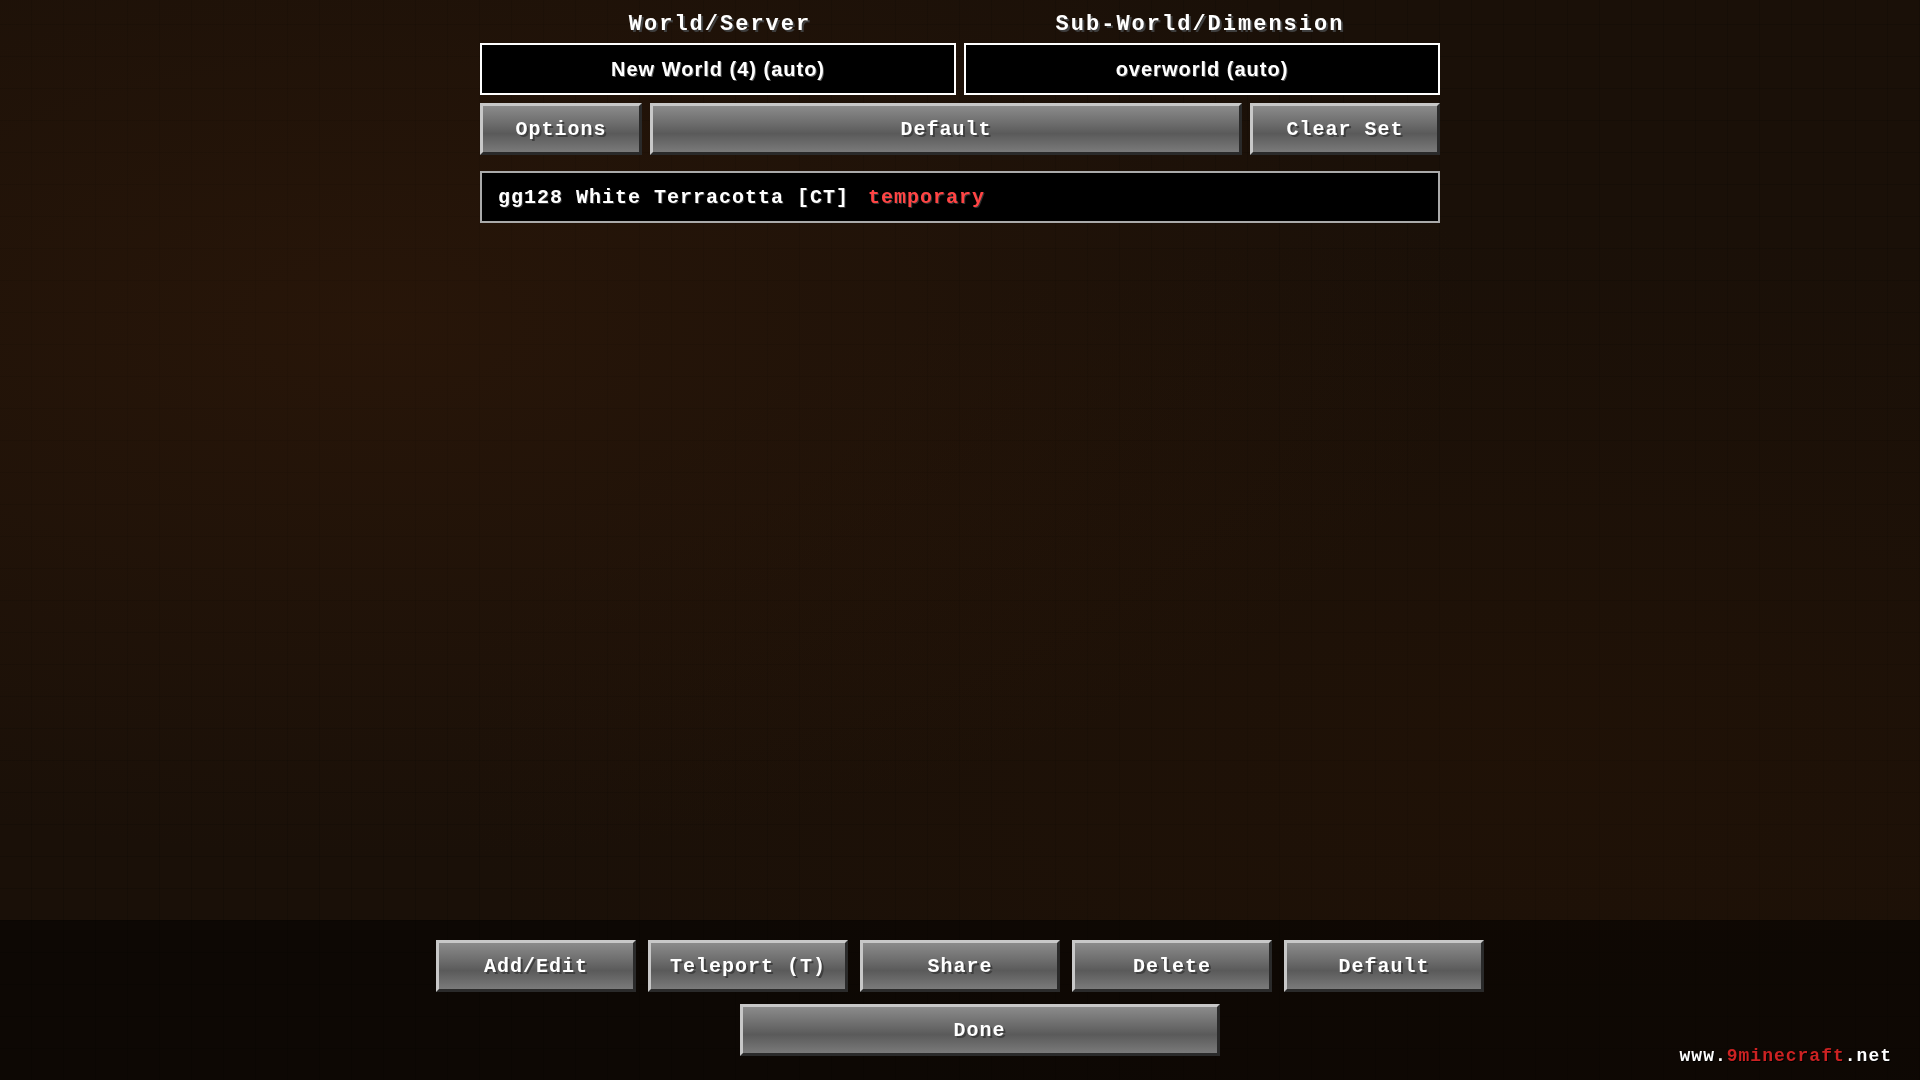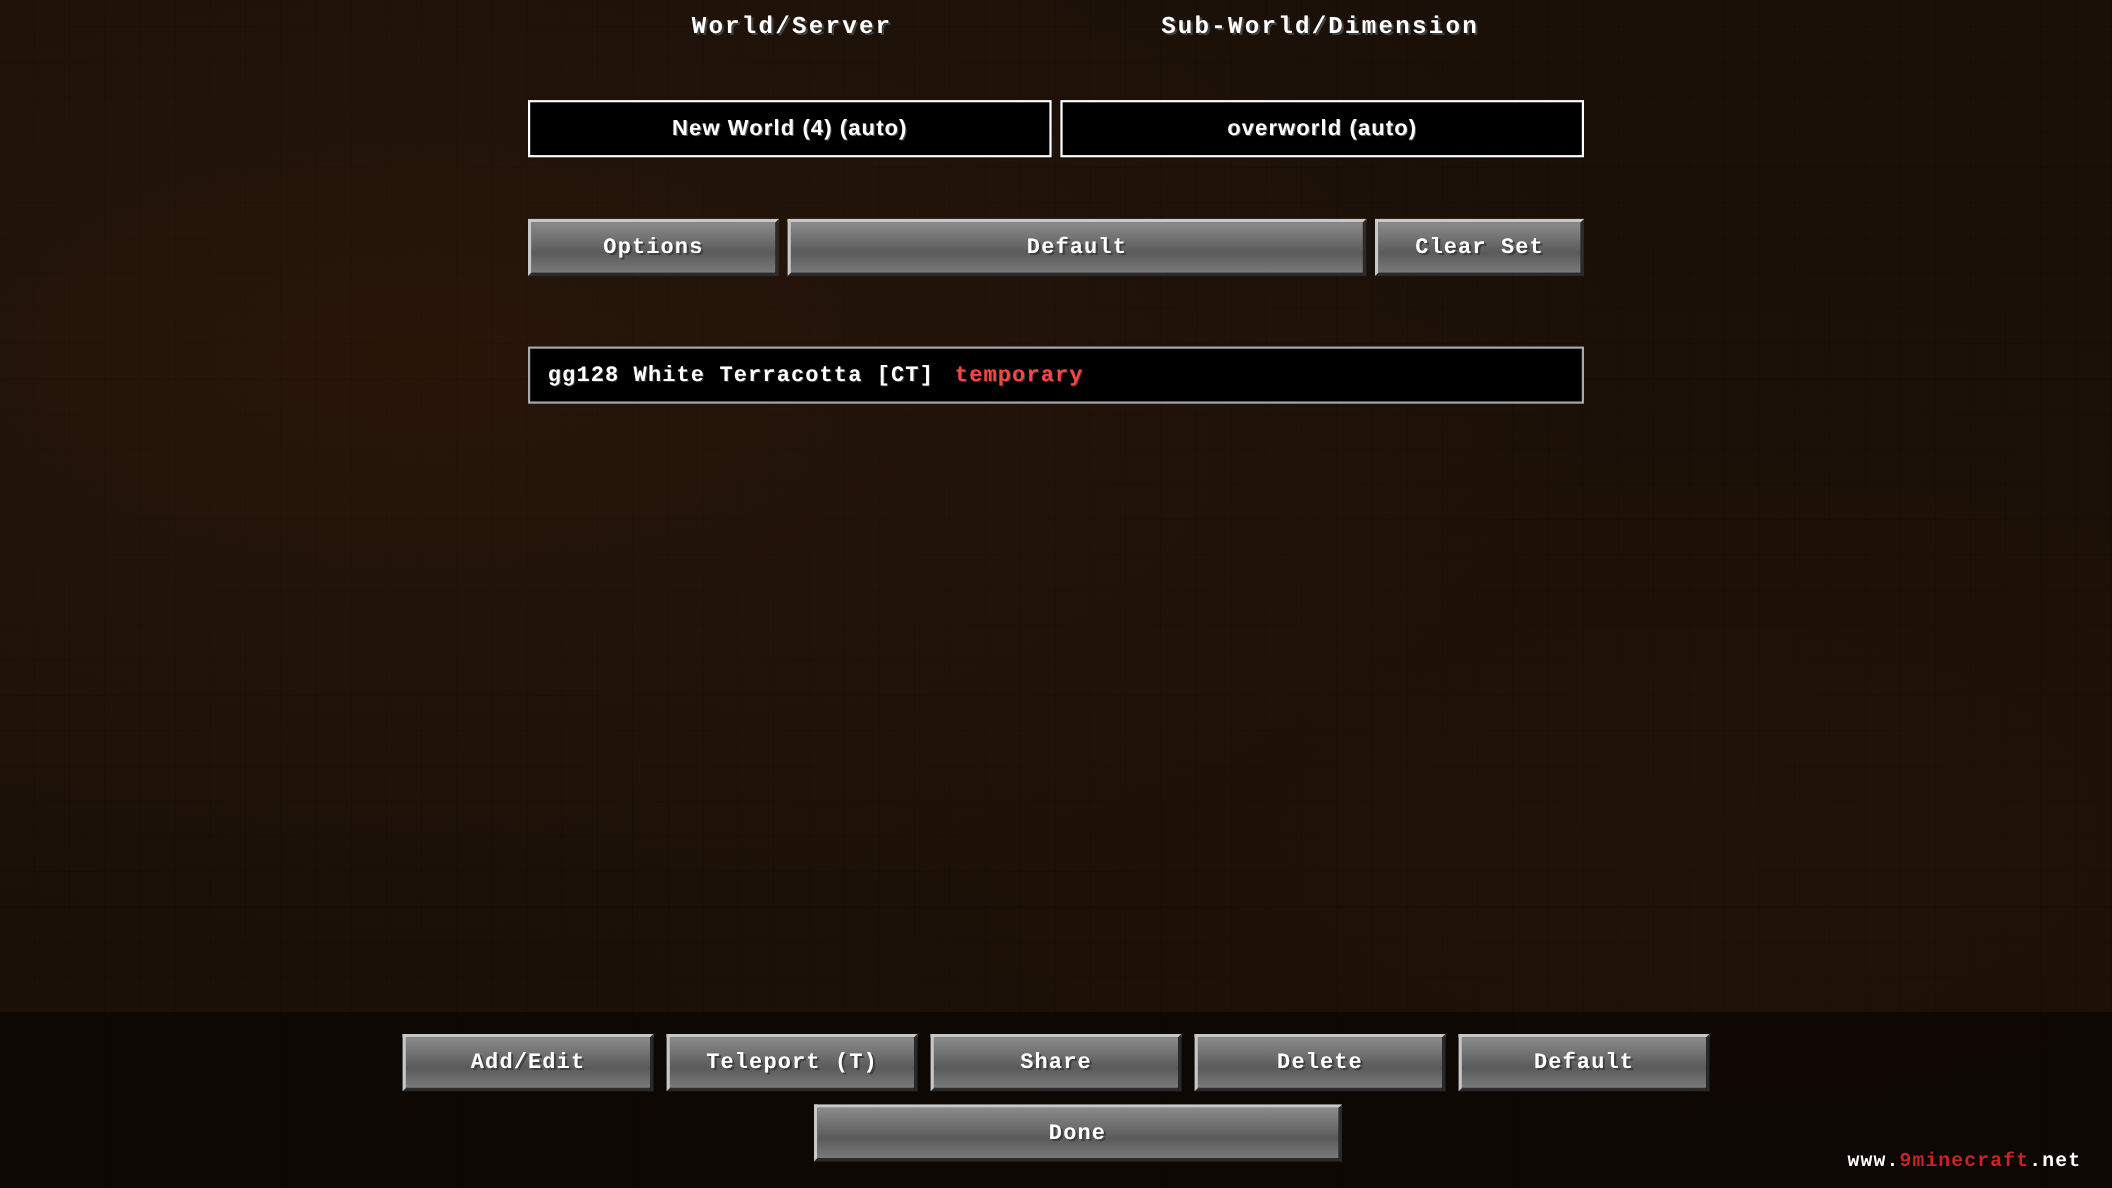--- a/index.html
+++ b/index.html
@@ -46,21 +46,20 @@
 
     .screen {
       position: relative;
       width: 1920px;
       height: 1080px;
       display: flex;
       flex-direction: column;
       align-items: center;
       padding-top: 12px;
       z-index: 1;
-      gap: 48px;
     }
 
     
     .mc-font {
       font-family: 'Courier New', Courier, monospace;
       font-weight: bold;
       letter-spacing: 1px;
       text-rendering: optimizeSpeed;
       image-rendering: pixelated;
     }
@@ -141,21 +140,21 @@
       cursor: pointer;
       text-shadow: 2px 2px 0px #3f3f3f;
       height: 52px;
       display: flex;
       align-items: center;
       justify-content: center;
       user-select: none;
     }
 
     .btn-options {
-      width: 228px;
+      width: 162px;
     }
 
     .btn-default {
       flex: 1;
     }
 
     .btn-clear-set {
       width: 190px;
     }
 
@@ -209,21 +208,21 @@
       align-items: center;
       gap: 12px;
     }
 
     .bottom-buttons-row {
       display: flex;
       gap: 12px;
     }
 
     .btn-bottom {
-      width: 228px;
+      width: 200px;
     }
 
     .btn-done {
       width: 480px;
       margin-left: 39px;
     }
 
     
     .watermark {
       position: absolute;

